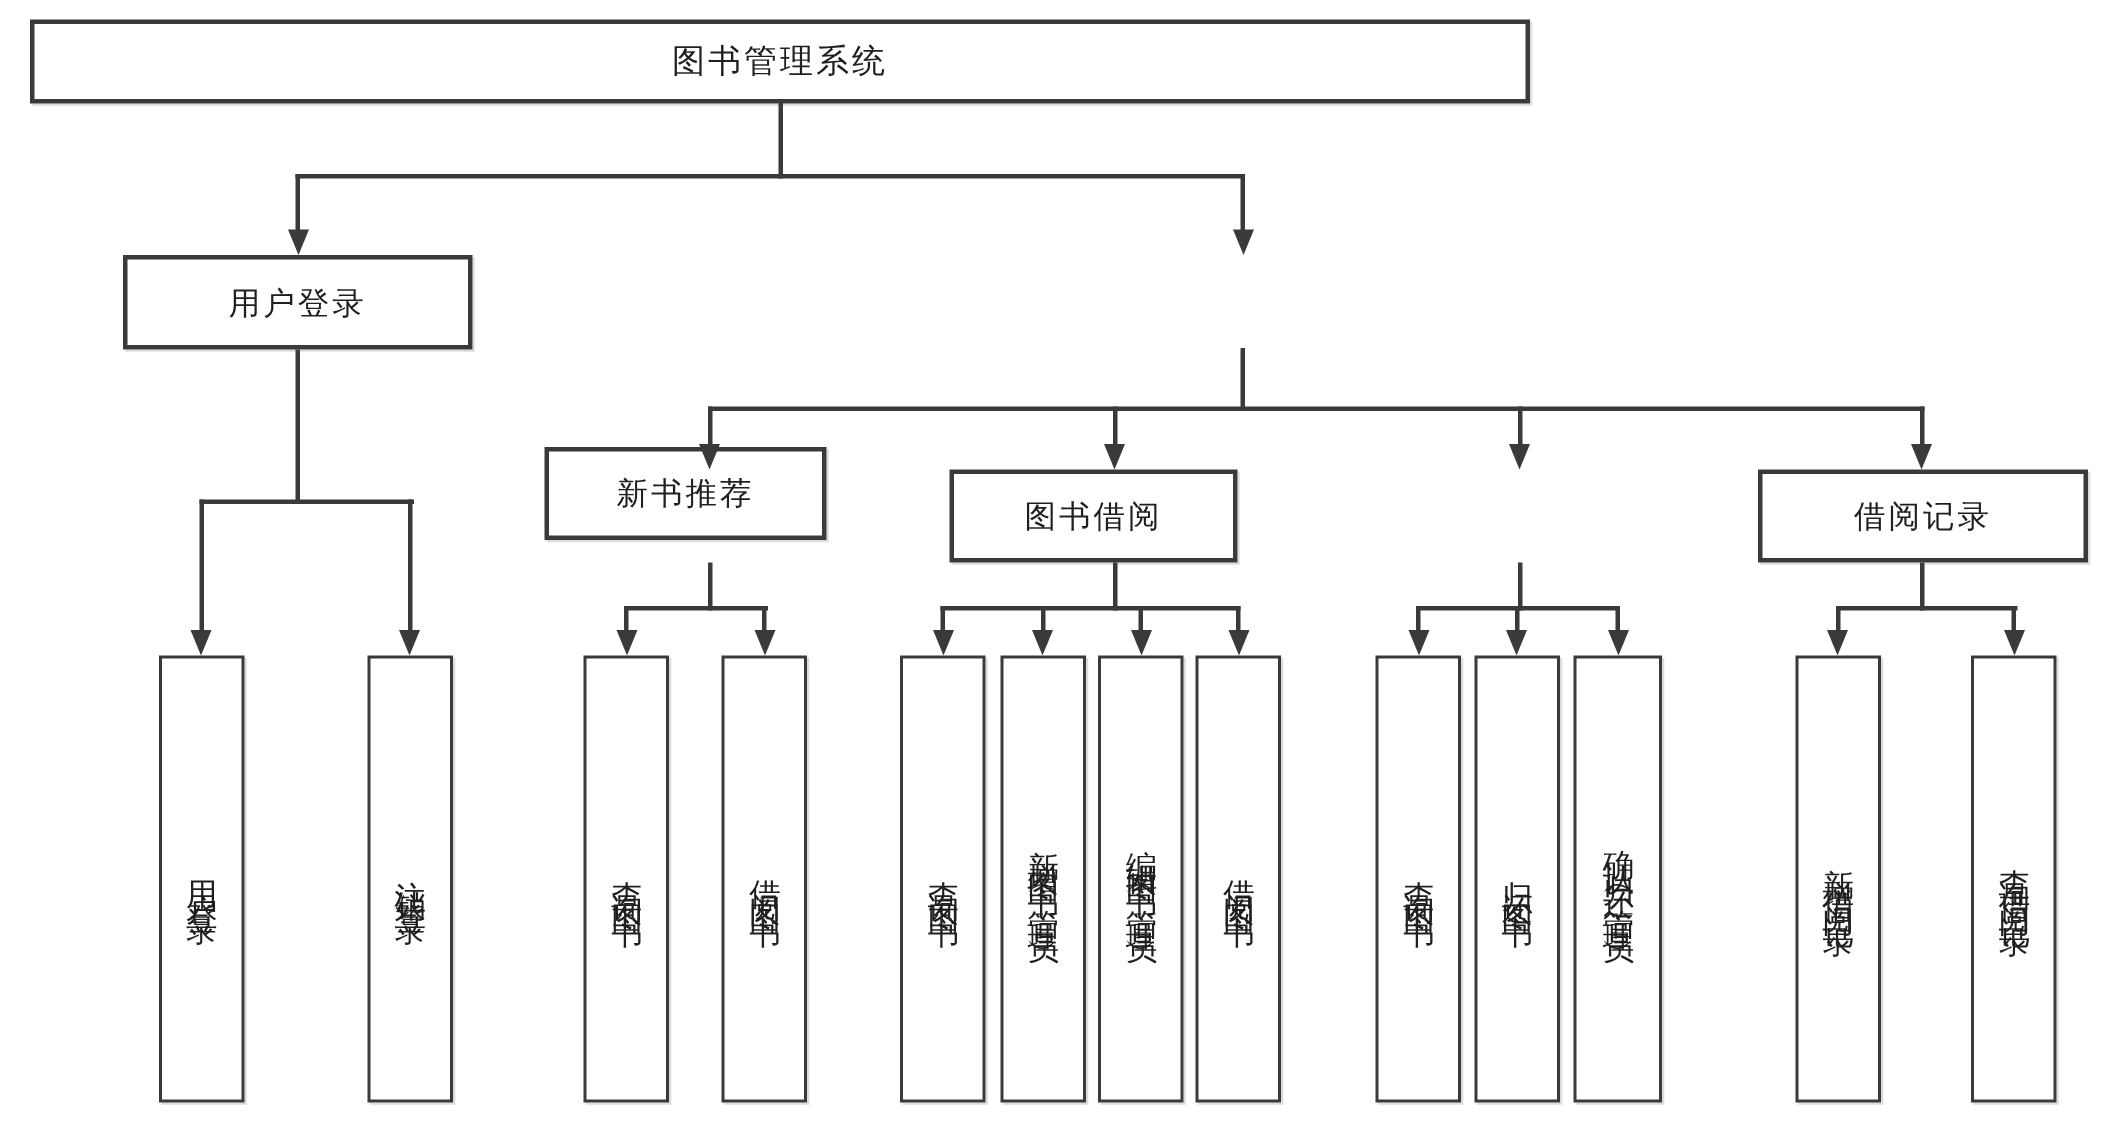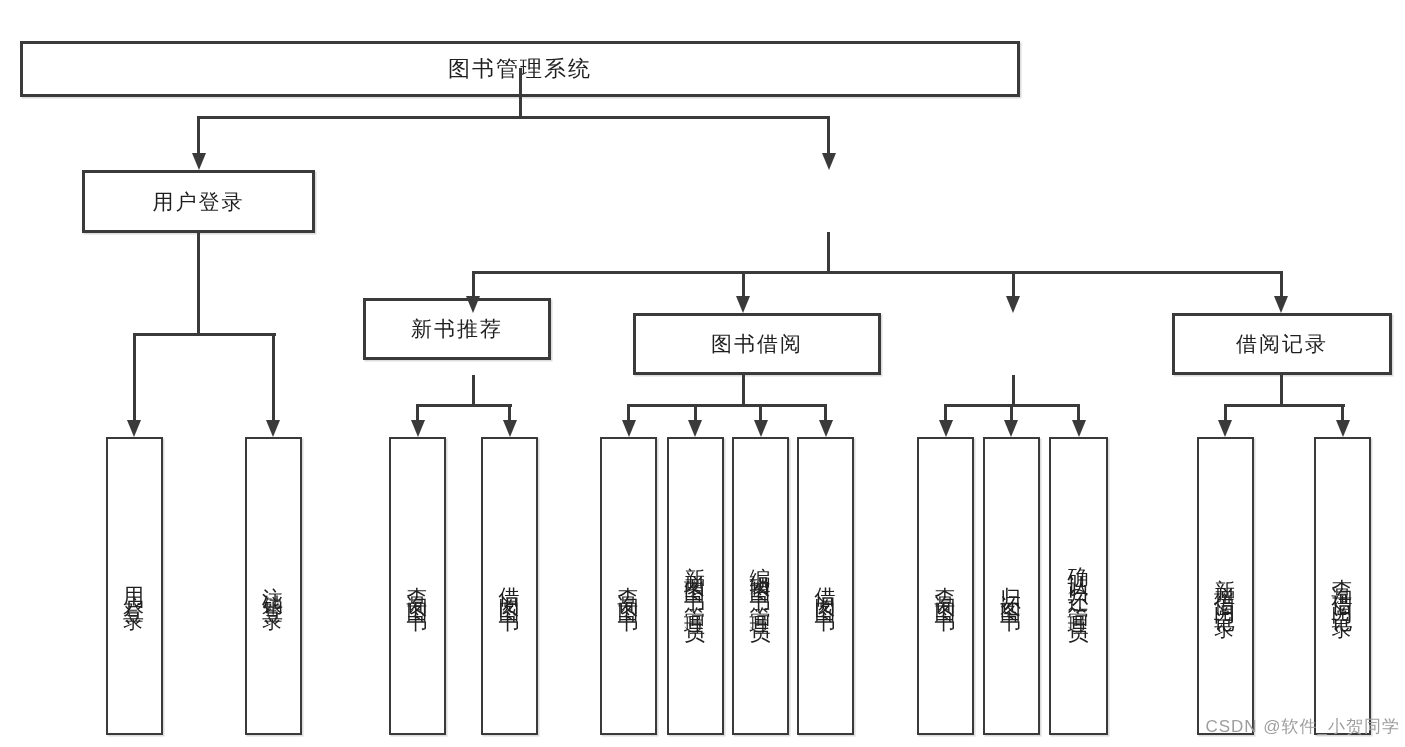--- a/index.html
+++ b/index.html
@@ -40,32 +40,32 @@
   .watermark{
     position:absolute;top:715px;right:5px;
     font-size:17px;color:var(--watermark);letter-spacing:1px;white-space:nowrap;
   }
 </style>
 </head>
 <body>
 
 <div class="canvas">
 
-  <div class="node root-node" style="left:20px;top:13px;width:1000px;height:56px;margin-top:28px;">
+  <div class="node root-node" style="left:20px;top:13px;width:1000px;height:56px;">
     <span class="lbl">图书管理系统</span>
   </div>
 
   <div class="node" style="left:82px;top:170px;width:233px;height:63px;">
     <span class="lbl">用户登录</span>
   </div>
 
   <div class="node" style="left:363px;top:298px;width:188px;height:62px;">
     <span class="lbl">新书推荐</span>
   </div>
-  <div class="node" style="left:633px;top:313px;width:248px;height:62px;">
+  <div class="node" style="left:633px;top:313px;width:192px;height:62px;">
     <span class="lbl">图书借阅</span>
   </div>
   <div class="node" style="left:1172px;top:313px;width:220px;height:62px;">
     <span class="lbl">借阅记录</span>
   </div>
 
   <div class="node leaf" style="left:105.5px;top:437px;width:57px;height:298px;">
     <span class="lbl">用户登录</span>
   </div>
   <div class="node leaf" style="left:244.5px;top:437px;width:57px;height:298px;">
@@ -161,15 +161,14 @@
   <div class="ln" style="left:1077px;top:404px;width:3px;height:18px;"></div>
   <div class="ar" style="left:1071.5px;top:420px;"></div>
 
   <div class="ln" style="left:1279.5px;top:375px;width:3px;height:32px;"></div>
   <div class="ln" style="left:1223.5px;top:404px;width:121px;height:3px;"></div>
   <div class="ln" style="left:1223.5px;top:404px;width:3px;height:18px;"></div>
   <div class="ar" style="left:1218px;top:420px;"></div>
   <div class="ln" style="left:1341px;top:404px;width:3px;height:18px;"></div>
   <div class="ar" style="left:1335.5px;top:420px;"></div>
 
-  <div class="watermark">CSDN @软件_小贺同学</div>
 
 </div>
 
 </body></html>

